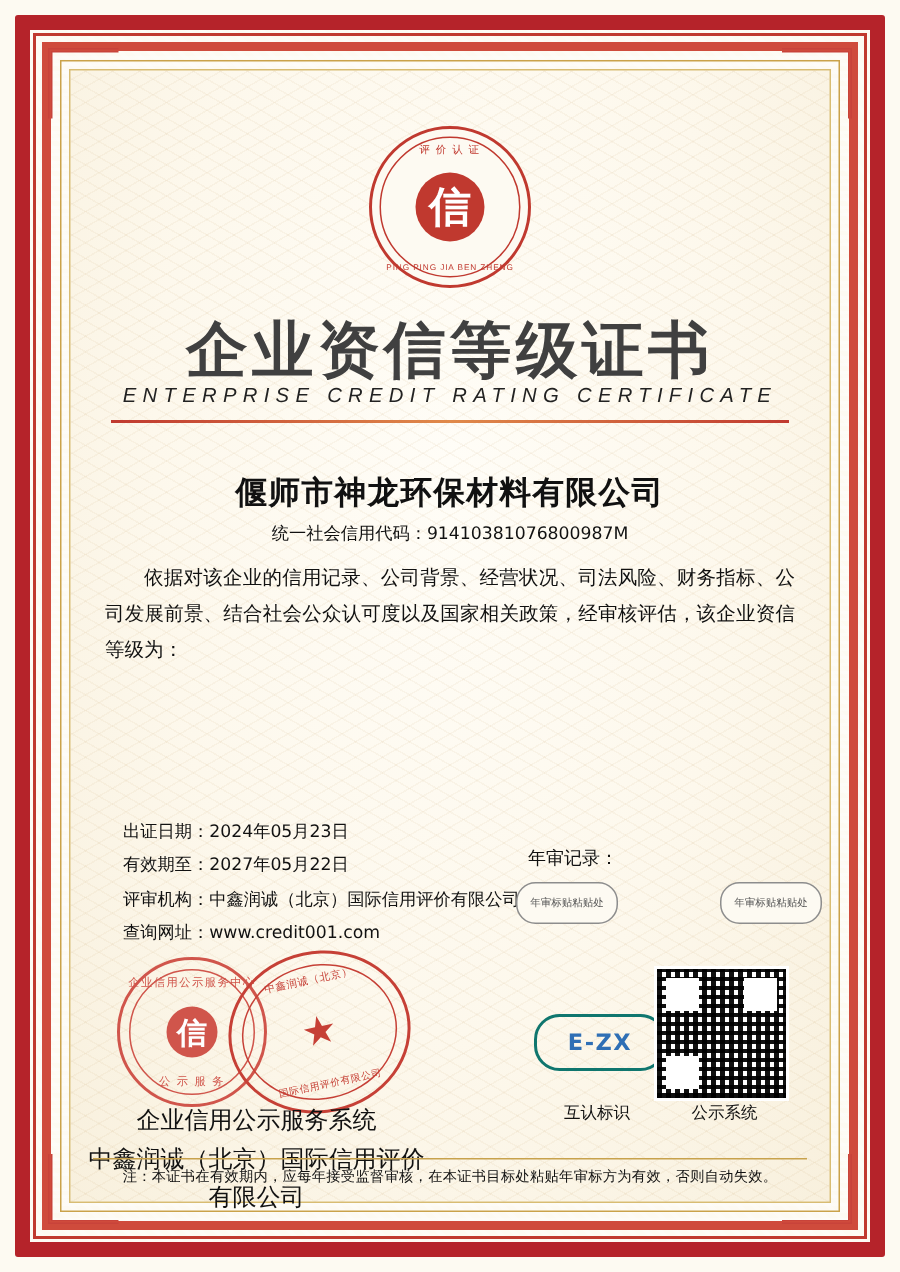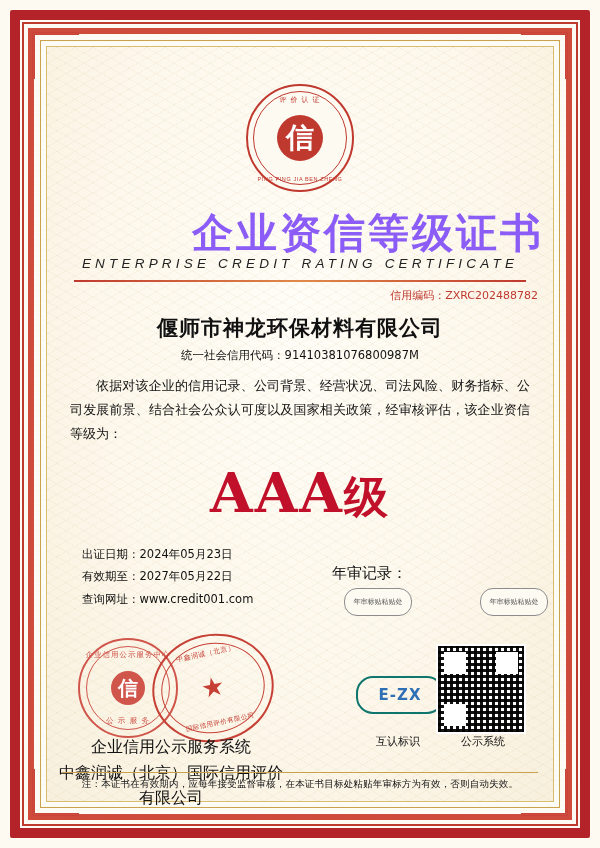--- a/index.html
+++ b/index.html
@@ -102,26 +102,26 @@
     position:absolute;left:0;right:0;text-align:center;
     color:#c0392f;font-size:7px;letter-spacing:1px;
     font-family:"Liberation Sans", sans-serif;
   }
   .emblem .top-text{top:9px;}
   .emblem .bottom-text{bottom:8px;font-size:5.5px;letter-spacing:0.6px;}
 
   
   .title-cn{
     position:absolute;left:0;right:0;top:150px;
-    text-align:right;
+    text-align:center;
     font-family:"DejaVu Sans", sans-serif;
     font-weight:bold;
     font-size:41px;
     letter-spacing:3px;
-    color:#8b5cf6;
+    color:#404040;
   }
   .title-en{
     position:absolute;left:0;right:0;top:200px;
     text-align:center;
     font-family:"Liberation Sans", sans-serif;
     font-size:13.5px;
     letter-spacing:4.2px;
     color:#222;
     font-style:italic;
   }
@@ -175,23 +175,23 @@
   
   .details{
     position:absolute;left:26px;top:487px;
     font-family:"DejaVu Sans", sans-serif;
     font-size:11.5px;
     color:#111;
     line-height:1.95;
   }
   .details .row span.lbl{display:inline-block;}
   .annual{
-    position:absolute;left:276px;top:508px;
-    font-family:"DejaVu Sans", sans-serif;
-    font-size:15px;color:#111;
+    position:absolute;left:296px;top:508px;
+    font-family:"DejaVu Sans", sans-serif;
+    font-size:12px;color:#111;
   }
   .stickers{
     position:absolute;left:288px;top:532px;
     display:flex;gap:68px;
   }
   .sticker{
     width:66px;height:26px;border-radius:13px;
     border:1px solid #8d8d8d;
     display:flex;align-items:center;justify-content:center;
     font-family:"DejaVu Sans", sans-serif;
@@ -310,39 +310,36 @@
         <div class="top-text">评 价 认 证</div>
         <div class="core">信</div>
         <div class="bottom-text">PING PING JIA BEN ZHENG</div>
       </div>
     </div>
 
     <div class="title-cn">企业资信等级证书</div>
     <div class="title-en">ENTERPRISE CREDIT RATING CERTIFICATE</div>
     <div class="title-rule"></div>
 
-    <div class="cert-no">
-      <span>信用编码：</span><span class="val">ZXRC202488782</span>
-    </div>
 
     <div class="company">偃师市神龙环保材料有限公司</div>
     <div class="usci">统一社会信用代码：91410381076800987M</div>
 
     <div class="para">依据对该企业的信用记录、公司背景、经营状况、司法风险、财务指标、公司发展前景、结合社会公众认可度以及国家相关政策，经审核评估，该企业资信等级为：</div>
 
-    <div class="grade">
-      <span>AAA</span><span class="cn">级</span>
-    </div>
 
     <div class="details">
       <div class="row">
         <span class="lbl">出证日期：</span><span>2024年05月23日</span>
       </div>
       <div class="row">
         <span class="lbl">有效期至：</span><span>2027年05月22日</span>
+      </div>
+      <div class="row">
+        <span class="lbl">评审机构：</span><span>中鑫润诚（北京）国际信用评价有限公司</span>
       </div>
       <div class="row">
         <span class="lbl">查询网址：</span><span>www.credit001.com</span>
       </div>
     </div>
 
     <div class="annual">年审记录：</div>
     <div class="stickers">
       <div class="sticker">年审标贴粘贴处</div>
       <div class="sticker">年审标贴粘贴处</div>

